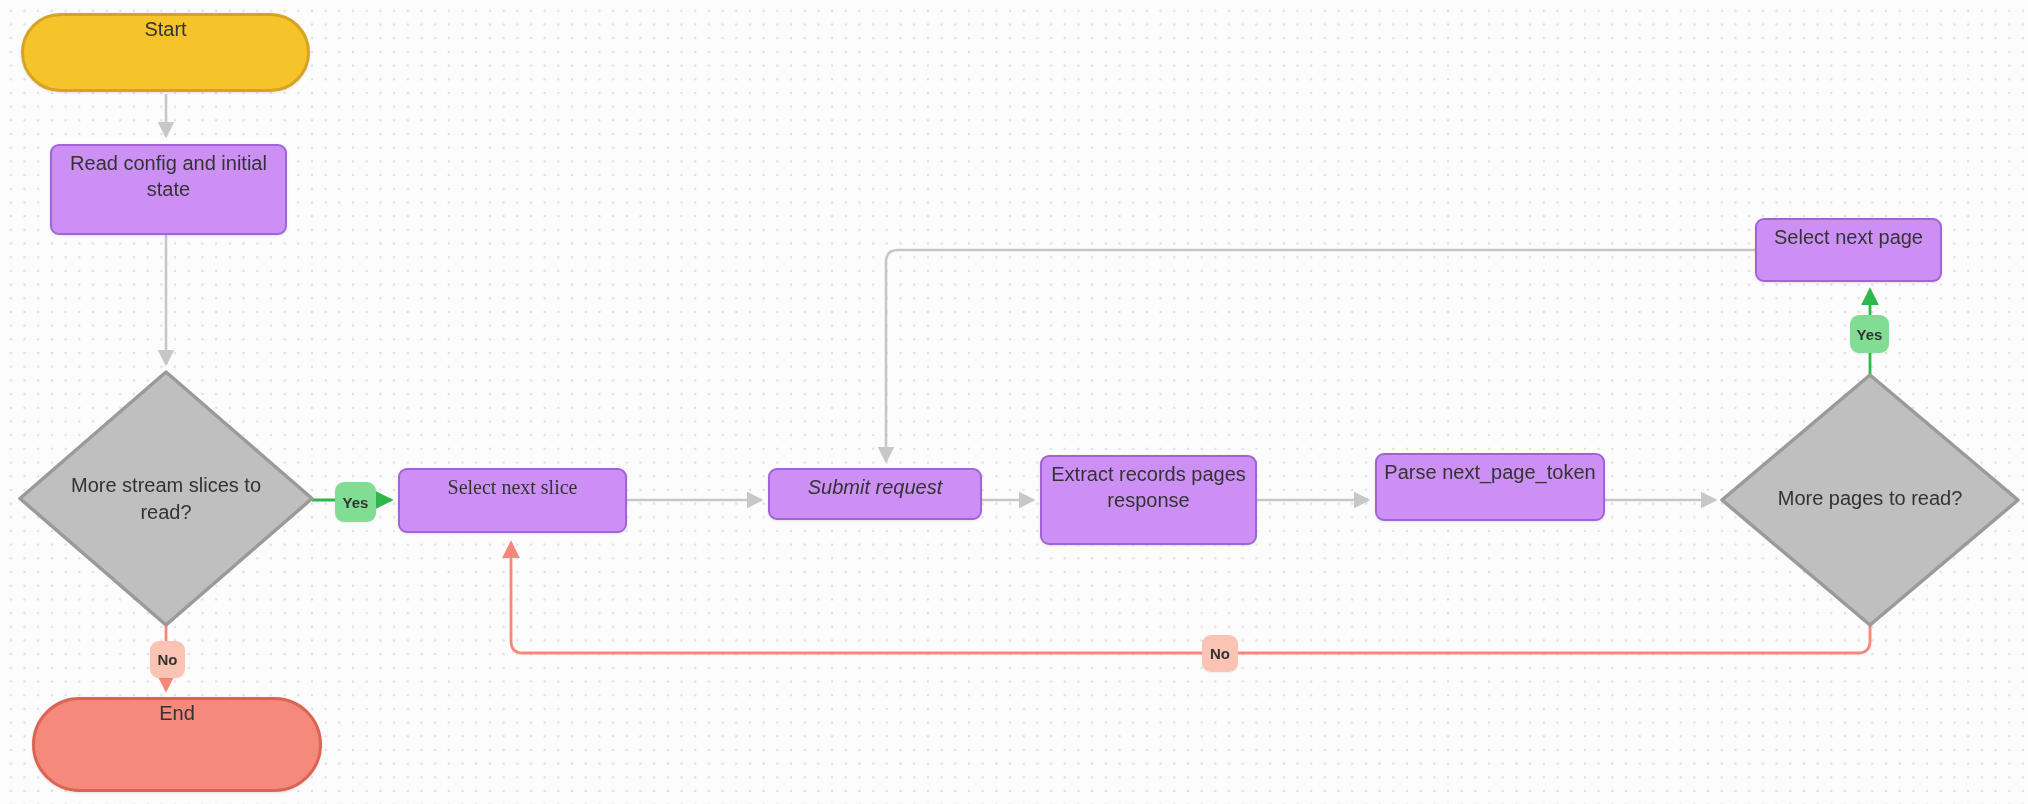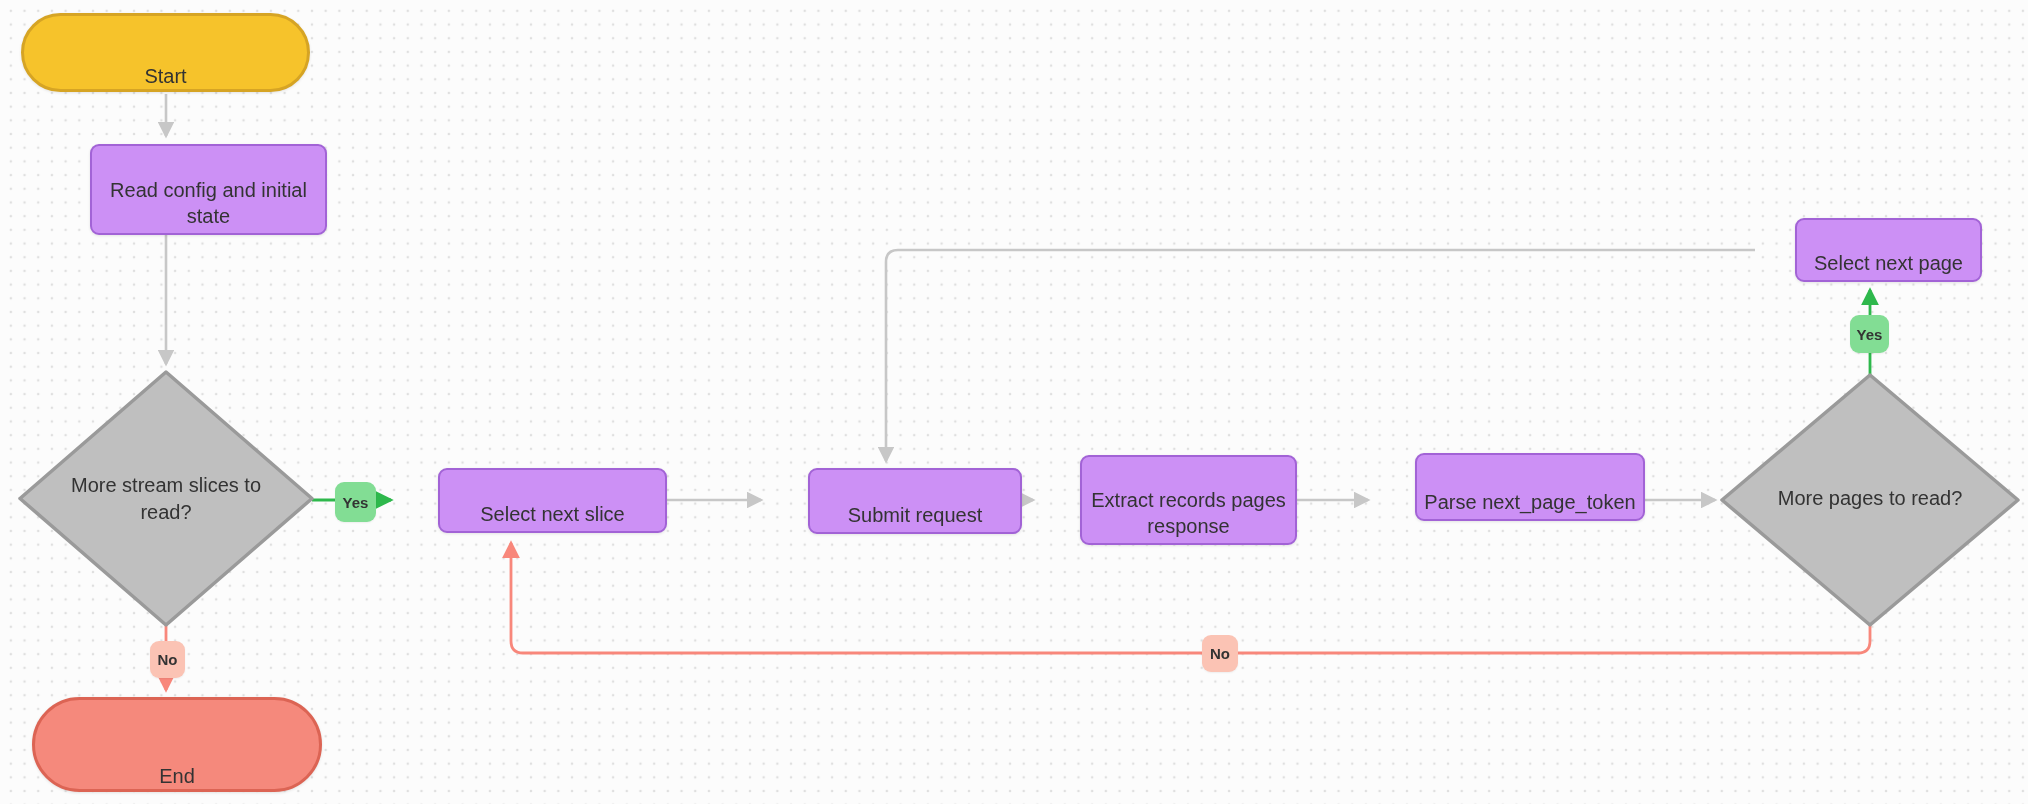--- a/index.html
+++ b/index.html
@@ -19,21 +19,21 @@
   }
   svg.edges {
     position: absolute;
     left: 0; top: 0;
     width: 2028px; height: 804px;
   }
   .node {
     position: absolute;
     box-sizing: border-box;
     display: flex;
-    align-items: flex-end;
+    align-items: flex-start;
     justify-content: center;
     text-align: center;
     color: #333333;
     font-size: 20px;
     font-weight: 500;
     line-height: 26px;
     box-shadow: 0 1px 3px rgba(0,0,0,0.10);
   }
   .terminal-start {
     background: #f6c32b;
@@ -43,21 +43,20 @@
   .terminal-end {
     background: #f5897c;
     border: 3px solid #dc6454;
     border-radius: 48px;
   }
   .process {
     background: #cc90f5;
     border: 2.5px solid #a263d6;
     border-radius: 9px;
     padding: 4px 4px;
-    margin-left: 40px;
   }
   .diamond-label {
     position: absolute;
     display: flex;
     align-items: center;
     justify-content: center;
     text-align: center;
     color: #333333;
     font-size: 20px;
     font-weight: 500;
@@ -124,25 +123,25 @@
   </div>
 
   <div class="node process" style="left:50px; top:144px; width:237px; height:91px;">
     <span>Read config and initial state</span>
   </div>
 
   <div class="diamond-label" style="left:66px; top:444px; width:200px; height:110px;">
     <span>More stream slices to read?</span>
   </div>
 
-  <div class="node process" style="left:398px; top:468px; width:229px; height:65px;">
+  <div class="node process" style="left:398px; top:468px; width:229px; height:65px;font-family:Liberation Serif, serif;">
     <span>Select next slice</span>
   </div>
 
-  <div class="node process" style="left:768px; top:468px; width:214px; height:66px;">
+  <div class="node process" style="left:768px; top:468px; width:214px; height:52px;font-style:italic;">
     <span>Submit request</span>
   </div>
 
   <div class="node process" style="left:1040px; top:455px; width:217px; height:90px;">
     <span>Extract records pages response</span>
   </div>
 
   <div class="node process" style="left:1375px; top:453px; width:230px; height:68px;">
     <span>Parse next_page_token</span>
   </div>

